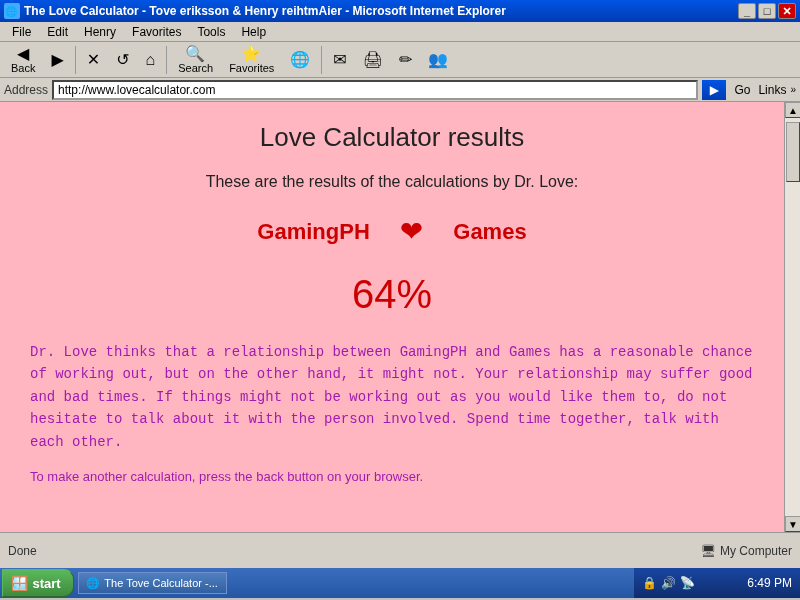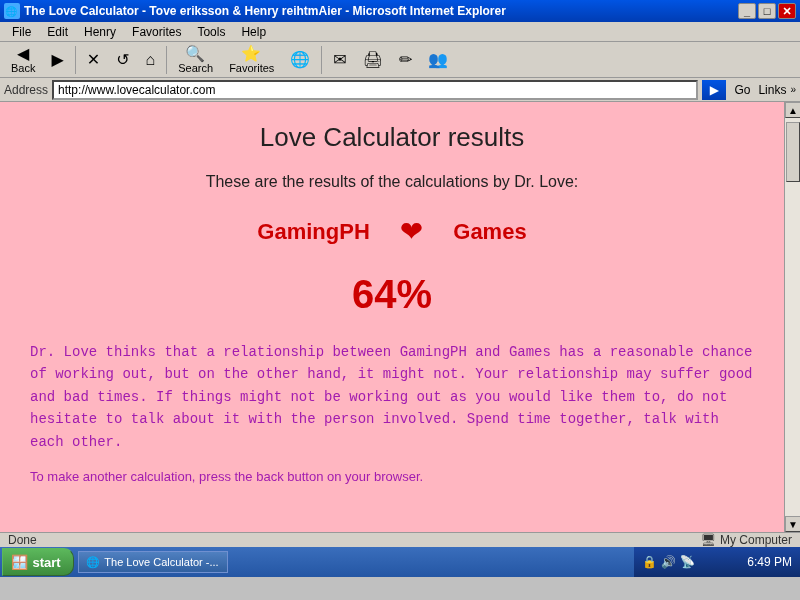--- a/index.html
+++ b/index.html
@@ -179,21 +179,21 @@
     }
 
     .heart-icon {
       font-size: 28px;
       color: #cc0000;
     }
 
     .percentage {
       text-align: center;
       font-size: 40px;
-      font-weight: bold;
+      font-weight: normal;
       color: #cc0000;
       margin-bottom: 24px;
     }
 
     .description {
       font-size: 14px;
       color: #a21caf;
       line-height: 1.6;
       margin-bottom: 16px;
       font-family: Liberation Mono, monospace;
@@ -235,21 +235,21 @@
       background: #d4d0c8;
       border: 1px outset #999;
       position: absolute;
       top: 4px;
       left: 1px;
     }
 
     
     .status-bar {
       background: #d4d0c8;
-      height: 15px;
+      height: 36px;
       display: flex;
       align-items: center;
       padding: 0 8px;
       font-size: 12px;
       border-top: 1px solid #999;
       gap: 8px;
     }
     .status-done {
       flex: 1;
       color: #333;
@@ -433,21 +433,21 @@
 </div>
 
 <div class="taskbar">
   <div class="start-btn">
     <span style="font-size:14px;">🪟</span>
     <span>start</span>
   </div>
   <div class="taskbar-items">
     <div class="taskbar-item">
       <span>🌐</span>
-      <span>The Love Calculator -...</span>
+      <span>The Tove Calculator -...</span>
     </div>
   </div>
   <div class="taskbar-right">
     <span style="color:white;font-size:12px;">🔒</span>
     <span style="color:white;font-size:12px;">🔊</span>
     <span style="color:white;font-size:12px;">📡</span>
     <span class="taskbar-time">6:49 PM</span>
   </div>
 </div>
 

